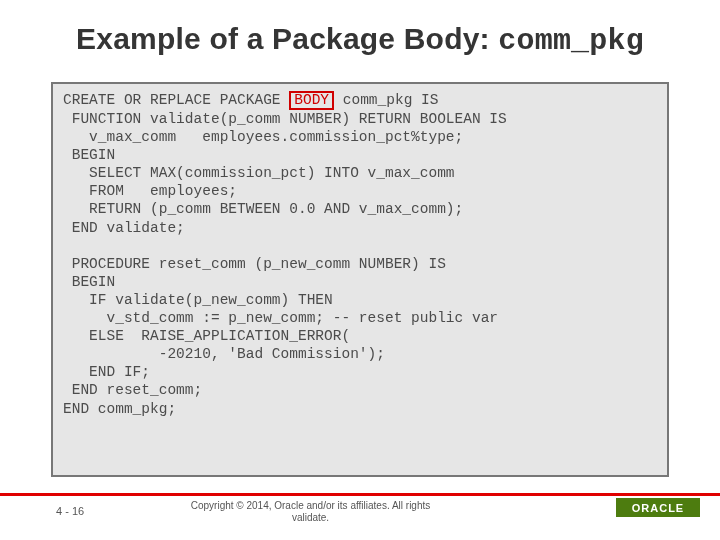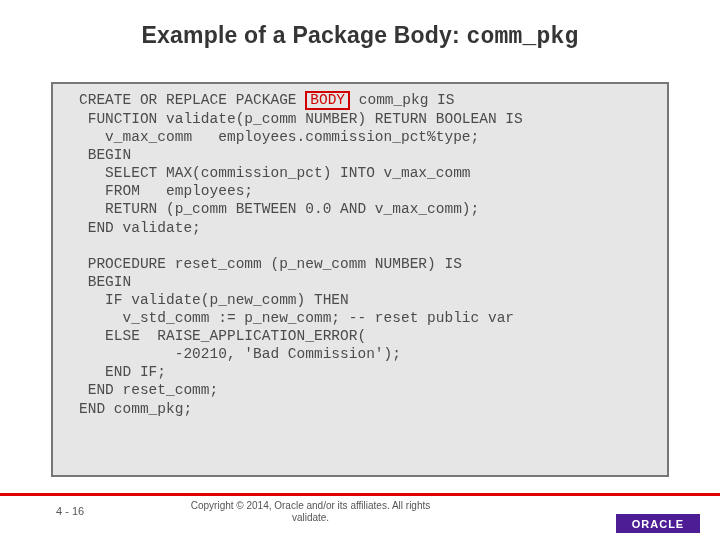--- a/index.html
+++ b/index.html
@@ -1,26 +1,26 @@
 <!DOCTYPE html>
 <html><head>
 <meta charset="utf-8">
 <style>
   * { margin: 0; padding: 0; box-sizing: border-box; }
   html, body { width: 720px; height: 540px; background: #fff; font-family: Arial, Helvetica, sans-serif; overflow: hidden; }
   .slide { position: relative; width: 720px; height: 540px; }
-  .title { text-align: center; font-size: 23px; font-weight: bold; color: #353535; padding-top: 22px; letter-spacing: 0.2px; }
+  .title { text-align: center; font-size: 30px; font-weight: bold; color: #353535; padding-top: 22px; letter-spacing: 0.2px; }
   .title .mono { font-family: "Courier New", monospace; }
-  .codebox { position: absolute; left: 51px; top: 82px; width: 618px; height: 395px; background: #e6e6e6; border: 2px solid #777; padding: 7px 26px; }
+  .codebox { position: absolute; left: 51px; top: 82px; width: 618px; height: 395px; background: #e6e6e6; border: 2px solid #777; padding: 7px 10px; }
   .code { font-family: "Courier New", monospace; font-size: 14.5px; line-height: 18.1px; color: #4c4c4c; white-space: pre; }
   .hl { border: 2px solid #d00000; color: #d00000; padding: 0 3px; display: inline-block; line-height: 15px; }
   .redbar { position: absolute; left: 0; top: 493px; width: 720px; height: 3px; background: #e00000; }
   .pagenum { position: absolute; left: 56px; top: 505px; font-size: 11px; color: #555; text-align: center; }
   .copyright { position: absolute; left: 0; top: 500px; width: 621px; text-align: center; font-size: 10px; color: #555; line-height: 12px; }
-  .logo { position: absolute; right: 20px; top: 498px; width: 84px; height: 19px; background: #4c1d95; color: #fff; font-size: 11px; font-weight: bold; letter-spacing: 1px; text-align: center; line-height: 20px; font-family: Arial, sans-serif; margin-top: 16px; }
+  .logo { position: absolute; right: 20px; top: 498px; width: 84px; height: 19px; background: #4d7c0f; color: #fff; font-size: 11px; font-weight: bold; letter-spacing: 1px; text-align: center; line-height: 20px; font-family: Arial, sans-serif; }
 </style>
 </head>
 <body>
 
 <div class="slide">
 
   <div class="title">
     <span>Example of a Package Body: </span><span class="mono">comm_pkg</span>
   </div>
 

